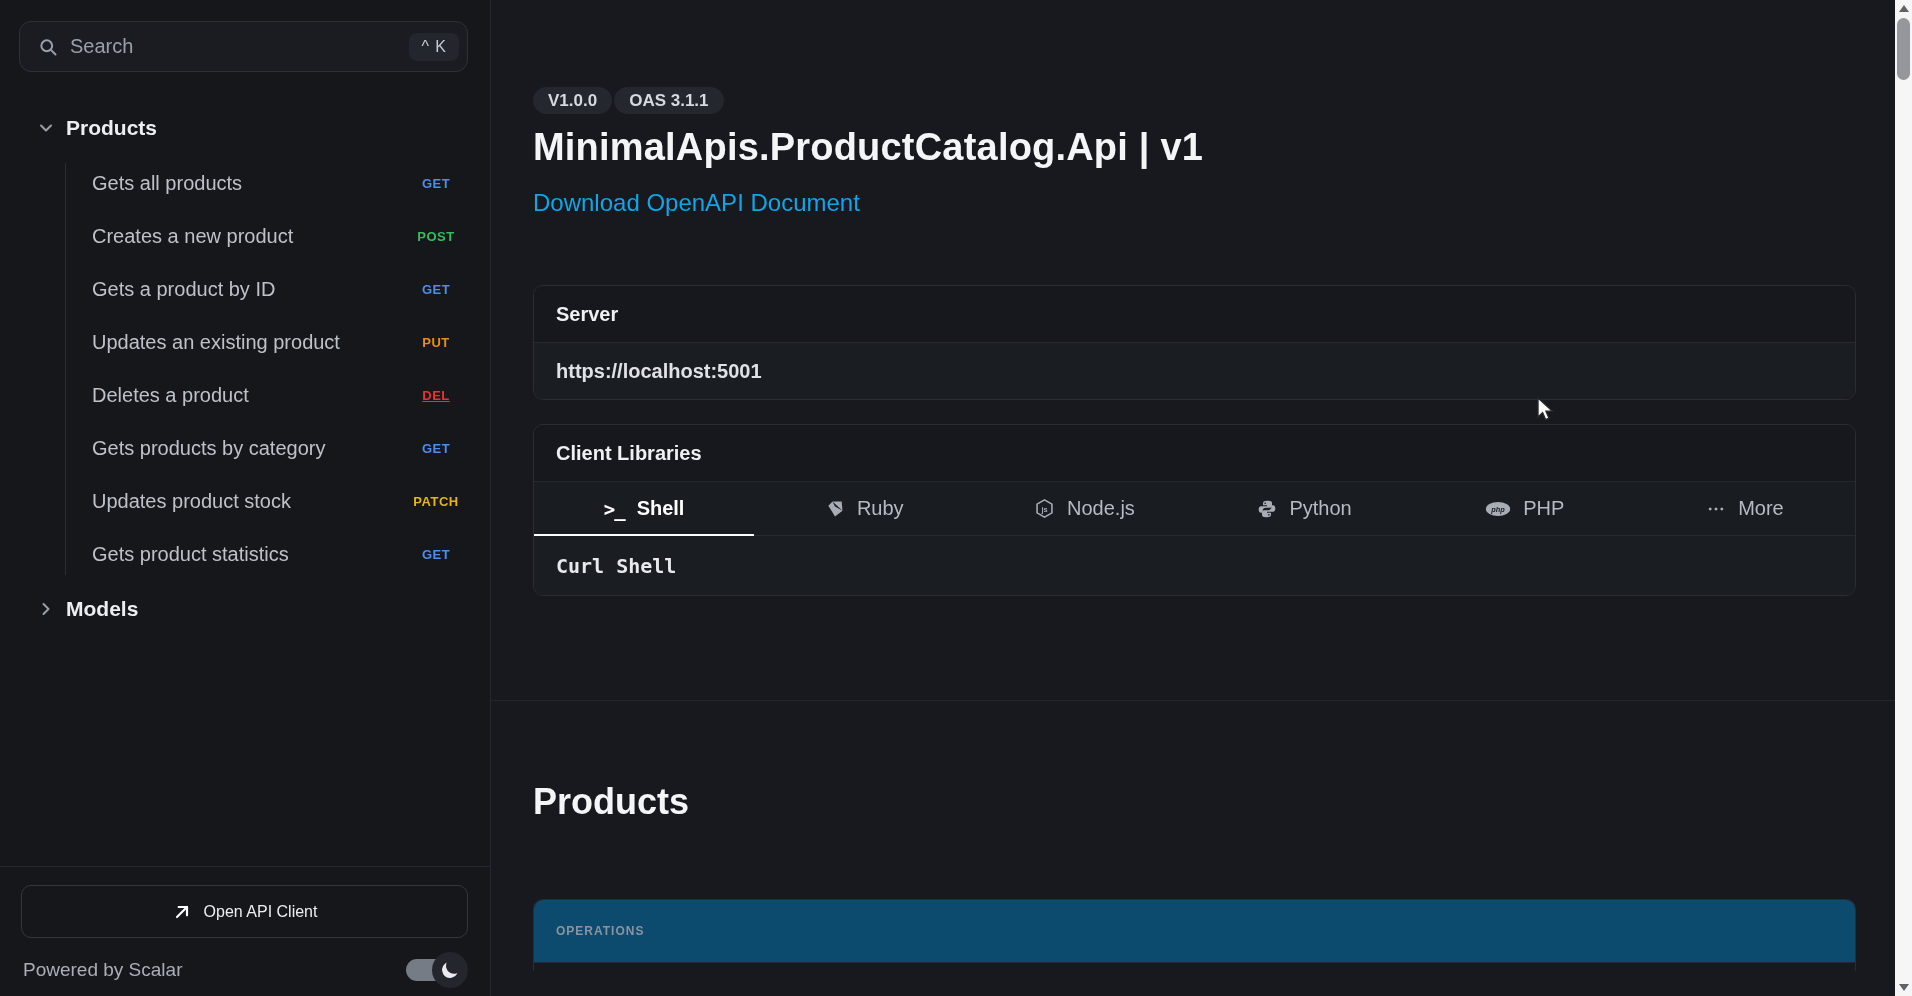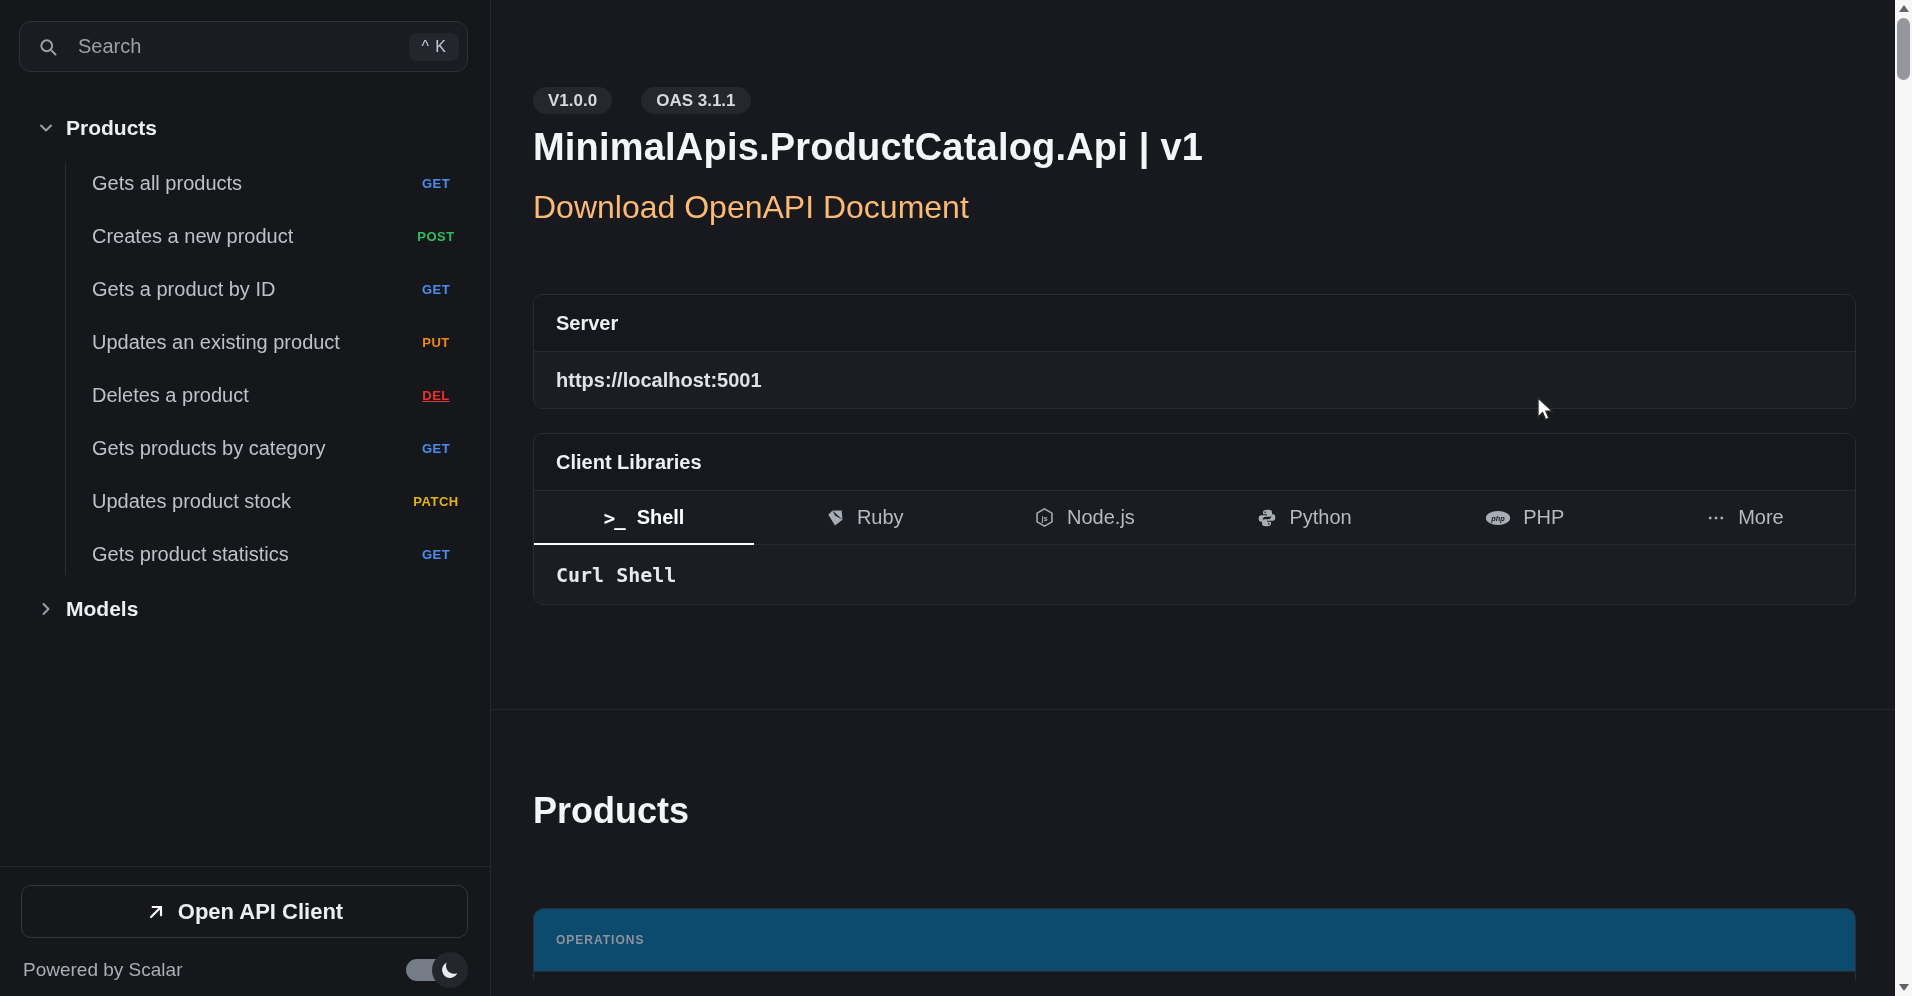--- a/index.html
+++ b/index.html
@@ -18,21 +18,21 @@
     background:#15171b;
     border-right:1px solid #25282e;
     display:flex; flex-direction:column;
   }
   .search-box {
     margin:21px 22px 0 19px; height:51px;
     background:#1a1c21; border:1px solid #2e3138; border-radius:12px;
     display:flex; align-items:center; padding:0 8px 0 18px;
     cursor:pointer;
   }
-  .search-box .search-text { color:#9aa0aa; font-size:20px; margin-left:20px; flex:1; }
+  .search-box .search-text { color:#9aa0aa; font-size:20px; margin-left:12px; flex:1; }
   .kbd {
     background:#23262d; border-radius:8px; padding:5px 12px;
     color:#c6cad2; font-size:16px; letter-spacing:1px;
   }
   nav { padding-top:34px; }
   .section-header {
     display:flex; align-items:center; height:44px; padding:0 20px 0 36px;
     cursor:pointer;
   }
   .section-header .chev { width:22px; display:flex; align-items:center; }
@@ -52,44 +52,44 @@
     letter-spacing:0.5px; font-family:"Liberation Sans", sans-serif;
   }
   .m-GET { color:#4a8ef0; } .m-POST { color:#2fbe5f; } .m-PUT { color:#f08a17; }
   .m-DEL { color:#ee2f2f;text-decoration:underline; } .m-PATCH { color:#e6b413; }
   .models-row { margin-top:6px; }
 
   .sidebar-footer { margin-top:auto; border-top:1px solid #25282e; padding:18px 22px 14px 21px; }
   .open-client-btn {
     width:100%; height:53px; background:transparent;
     border:1px solid #33363e; border-radius:10px;
-    color:#eceef1; font-size:22px; font-weight:700;
+    color:#eceef1; font-size:16px; font-weight:400;
     display:flex; align-items:center; justify-content:center; gap:12px;
     cursor:pointer; font-family:"Liberation Sans", sans-serif;
   }
   .powered-row { margin-top:20px; display:flex; align-items:center; justify-content:space-between; padding-left:2px; }
   .powered-label { color:#a9aeb8; font-size:19px; }
   .toggle { position:relative; width:62px; height:24px; cursor:pointer; }
   .toggle-track { position:absolute; left:0; top:1px; width:53px; height:22px; border-radius:11px; background:#767c86; }
   .toggle-knob {
     position:absolute; right:0; top:-6px; width:36px; height:36px; border-radius:50%;
     background:#23262d; display:flex; align-items:center; justify-content:center;
   }
   .moon { width:16px; height:16px; border-radius:50%; box-shadow:inset 5px -3px 0 0 #e8eaee; transform:rotate(-15deg); }
 
   
   main { flex:1; padding:0 39px 0 42px; }
   .intro { margin-top:87px; }
-  .badges { display:flex; gap:29px; }
+  .badges { display:flex; gap:2px; }
   .pill {
     background:#24272e; color:#d6d9de; border-radius:14px;
     font-size:17px; font-weight:600; padding:4px 15px; line-height:19px;
   }
   h1.api-title { margin-top:12px; font-size:38px; font-weight:700; color:#f4f5f7; letter-spacing:0.2px; }
-  .download-link { display:inline-block; margin-top:20px; color:#fdba74; font-size:32px; text-decoration:none; cursor:pointer; }
+  .download-link { display:inline-block; margin-top:20px; color:#0ea5e9; font-size:24px; text-decoration:none; cursor:pointer; }
 
   .card {
     border:1px solid #2a2d34; border-radius:10px; overflow:hidden;
     background:#17191e;
   }
   .server-card { margin-top:68px; }
   .card-header {
     height:57px; display:flex; align-items:center; padding:0 22px;
     font-size:20px; font-weight:600; color:#eef0f3;
     border-bottom:1px solid #26292f; background:#16181d;

